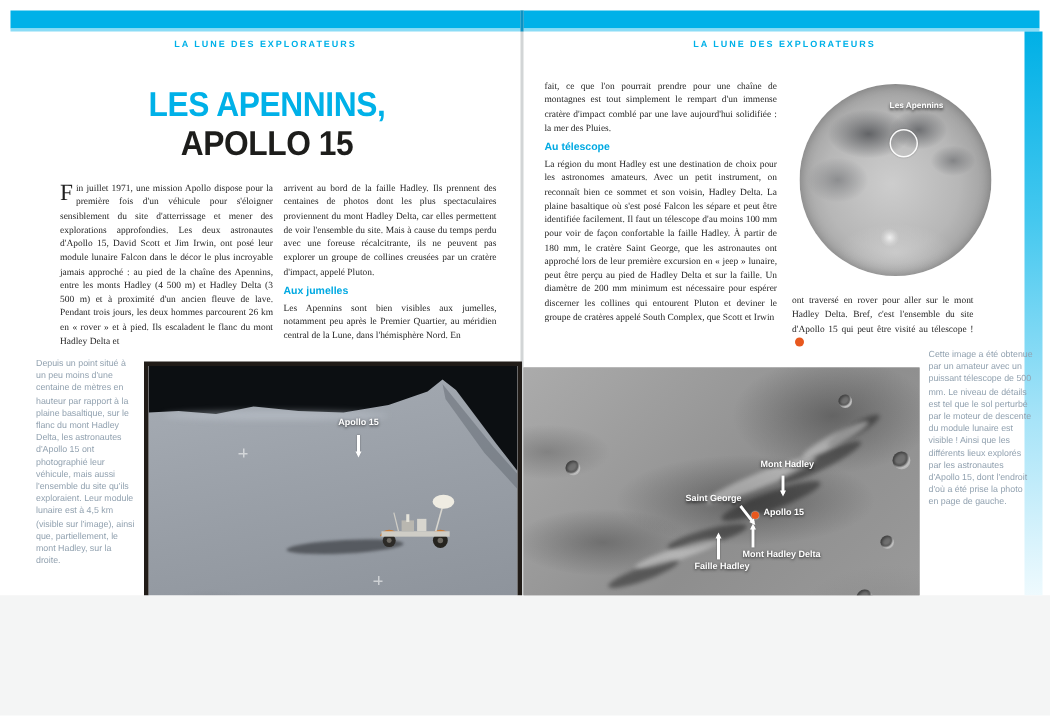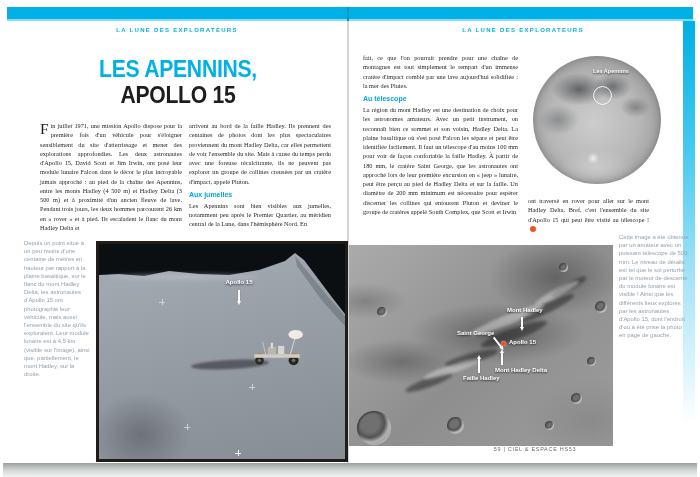--- a/index.html
+++ b/index.html
@@ -1,16 +1,16 @@
 <!DOCTYPE html>
 <html><head>
 <meta charset="utf-8">
 <style>
   html,body{margin:0;padding:0;background:#f4f5f5;}
-  .stage{position:relative;width:700px;height:477px;background:#fff;overflow:hidden;
+  .stage{position:relative;width:700px;height:397px;background:#fff;overflow:hidden;
          font-family:"Liberation Serif",serif;-webkit-font-smoothing:antialiased;}
   .abs{position:absolute;}
 
   
   .topbar{left:7px;top:7px;width:686px;height:12px;background:#00b1e8;}
   .topbar-strip{left:7px;top:19px;width:686px;height:2px;background:#8adcf6;}
   .gutter{left:347px;top:7px;width:2px;height:456px;background:#d2d5d6;}
   .gutter-top{left:347px;top:7px;width:2px;height:14px;background:#0c93c4;}
   .edgebar{left:683px;top:21px;width:12px;height:420px;
            background:linear-gradient(180deg,#00b0e6 0%,#45c8ef 30%,#a8e4f8 62%,#ffffff 96%);}

